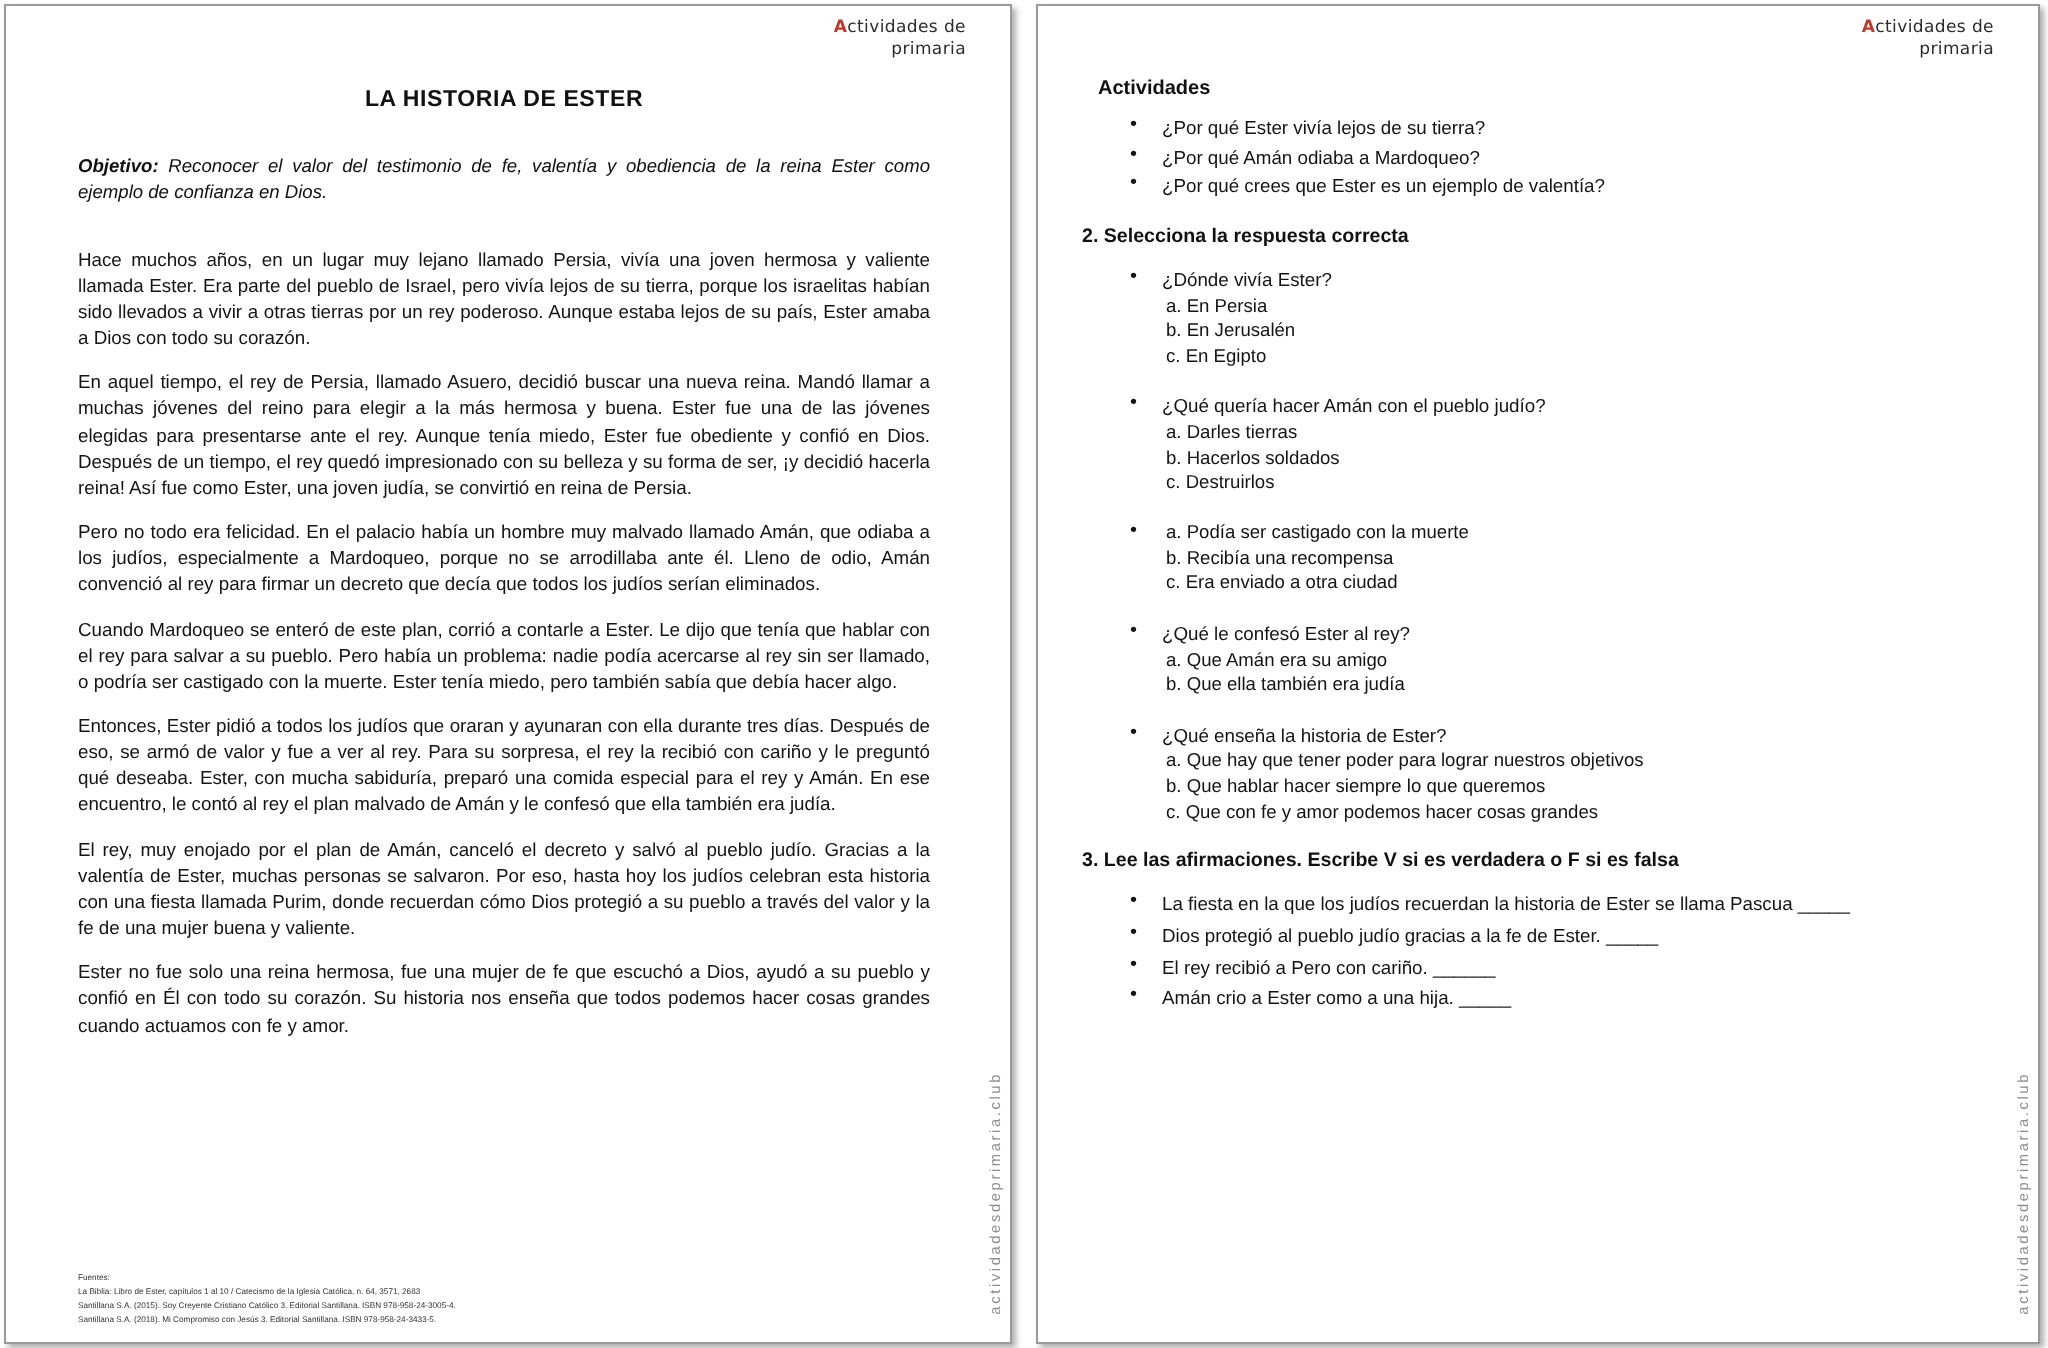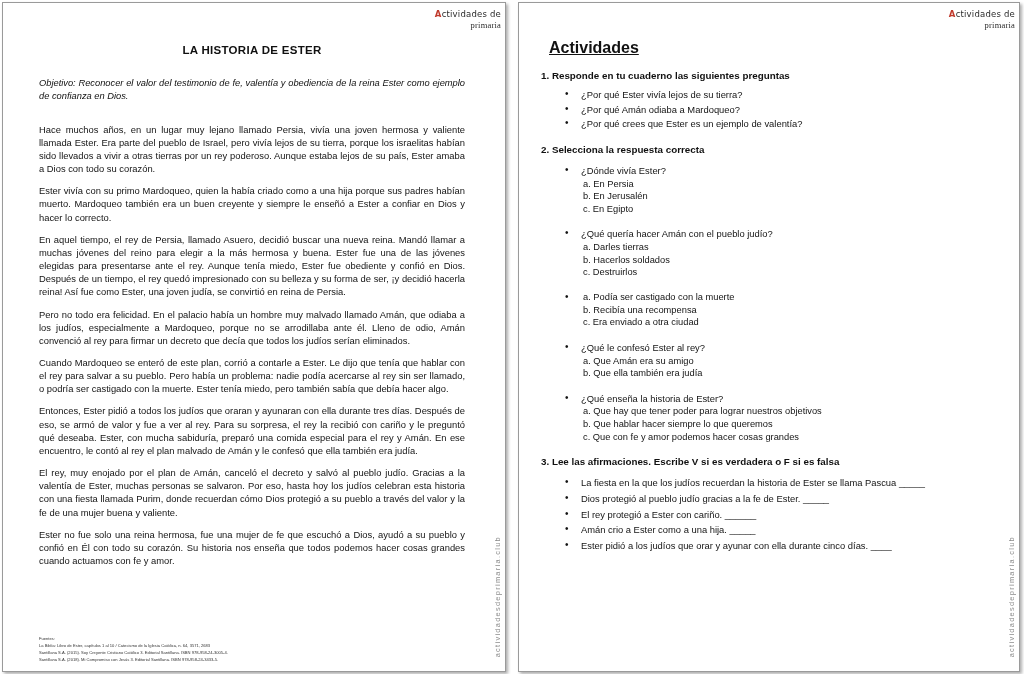--- a/index.html
+++ b/index.html
@@ -32,51 +32,51 @@
   .page-inner {
     position: absolute;
     inset: 0;
     padding: 8px 22px 8px 18px;
   }
 
   
   .brand {
     position: absolute;
     top: 6px;
-    right: 4px;
+    right: 22px;
     width: 120px;
     text-align: right;
     line-height: 1.25;
     font-size: 8.5px;
     color: #2b2b2b;
     font-family: "DejaVu Sans", sans-serif;
     letter-spacing: 0.2px;
   }
   .brand .l1 { display: block; white-space: nowrap; }
-  .brand .l2 { display: block; font-family: Liberation Serif, serif; }
+  .brand .l2 { display: block; }
   .brand .cap { color: #c0392b; font-weight: bold; }
 
   
   .doc-title {
     margin: 33px 0 0 0;
     text-align: center;
     font-size: 11.5px;
     font-weight: bold;
     letter-spacing: 0.3px;
     color: #111;
   }
   .objective {
     margin: 21px 18px 0 18px;
     font-size: 9.3px;
     font-style: italic;
     line-height: 1.38;
     text-align: justify;
     color: #111;
   }
-  .objective b { font-style: italic; font-weight: normal; margin-top: 15px; }
+  .objective b { font-style: italic; font-weight: bold; margin-top: 15px; }
 
   .story {
     margin: 20px 18px 0 18px;
   }
   .story p {
     margin: 0 0 9px 0;
     font-size: 9.4px;
     line-height: 1.40;
     text-align: justify;
     color: #141414;
@@ -90,24 +90,23 @@
     font-size: 4.1px;
     line-height: 1.72;
     color: #333;
     font-family: "Liberation Sans", sans-serif;
   }
   .sources div { white-space: nowrap; }
 
   
   .act-head {
     margin: 28px 0 0 12px;
-    font-size: 16px;
+    font-size: 10px;
     font-weight: bold;
     color: #111;
-    text-decoration: underline;
   }
   .sec-head {
     margin: 13px 0 0 4px;
     font-size: 9.8px;
     font-weight: bold;
     color: #111;
   }
   ul.bullets {
     margin: 7px 0 0 0;
     padding: 0 0 0 44px;
@@ -167,21 +166,20 @@
         <span class="l1"><span class="cap">A</span><span>ctividades de</span></span>
         <span class="l2">primaria</span>
       </div>
 
       <div class="doc-title">LA HISTORIA DE ESTER</div>
 
       <div class="objective"><b>Objetivo:</b><span> Reconocer el valor del testimonio de fe, valentía y obediencia de la reina Ester como ejemplo de confianza en Dios.</span></div>
 
       <div class="story">
         <p>Hace muchos años, en un lugar muy lejano llamado Persia, vivía una joven hermosa y valiente llamada Ester. Era parte del pueblo de Israel, pero vivía lejos de su tierra, porque los israelitas habían sido llevados a vivir a otras tierras por un rey poderoso. Aunque estaba lejos de su país, Ester amaba a Dios con todo su corazón.</p>
-        <p>Ester vivía con su primo Mardoqueo, quien la había criado como a una hija porque sus padres habían muerto. Mardoqueo también era un buen creyente y siempre le enseñó a Ester a confiar en Dios y hacer lo correcto.</p>
         <p>En aquel tiempo, el rey de Persia, llamado Asuero, decidió buscar una nueva reina. Mandó llamar a muchas jóvenes del reino para elegir a la más hermosa y buena. Ester fue una de las jóvenes elegidas para presentarse ante el rey. Aunque tenía miedo, Ester fue obediente y confió en Dios. Después de un tiempo, el rey quedó impresionado con su belleza y su forma de ser, ¡y decidió hacerla reina! Así fue como Ester, una joven judía, se convirtió en reina de Persia.</p>
         <p>Pero no todo era felicidad. En el palacio había un hombre muy malvado llamado Amán, que odiaba a los judíos, especialmente a Mardoqueo, porque no se arrodillaba ante él. Lleno de odio, Amán convenció al rey para firmar un decreto que decía que todos los judíos serían eliminados.</p>
         <p>Cuando Mardoqueo se enteró de este plan, corrió a contarle a Ester. Le dijo que tenía que hablar con el rey para salvar a su pueblo. Pero había un problema: nadie podía acercarse al rey sin ser llamado, o podría ser castigado con la muerte. Ester tenía miedo, pero también sabía que debía hacer algo.</p>
         <p>Entonces, Ester pidió a todos los judíos que oraran y ayunaran con ella durante tres días. Después de eso, se armó de valor y fue a ver al rey. Para su sorpresa, el rey la recibió con cariño y le preguntó qué deseaba. Ester, con mucha sabiduría, preparó una comida especial para el rey y Amán. En ese encuentro, le contó al rey el plan malvado de Amán y le confesó que ella también era judía.</p>
         <p>El rey, muy enojado por el plan de Amán, canceló el decreto y salvó al pueblo judío. Gracias a la valentía de Ester, muchas personas se salvaron. Por eso, hasta hoy los judíos celebran esta historia con una fiesta llamada Purim, donde recuerdan cómo Dios protegió a su pueblo a través del valor y la fe de una mujer buena y valiente.</p>
         <p>Ester no fue solo una reina hermosa, fue una mujer de fe que escuchó a Dios, ayudó a su pueblo y confió en Él con todo su corazón. Su historia nos enseña que todos podemos hacer cosas grandes cuando actuamos con fe y amor.</p>
       </div>
 
       <div class="sources">
         <div>Fuentes:</div>
@@ -197,21 +195,20 @@
   <div class="page page-right">
     <div class="page-inner">
 
       <div class="brand">
         <span class="l1"><span class="cap">A</span><span>ctividades de</span></span>
         <span class="l2">primaria</span>
       </div>
 
       <div class="act-head">Actividades</div>
 
-      <div class="sec-head">1. Responde en tu cuaderno las siguientes preguntas</div>
       <ul class="bullets">
         <li>¿Por qué Ester vivía lejos de su tierra?</li>
         <li>¿Por qué Amán odiaba a Mardoqueo?</li>
         <li>¿Por qué crees que Ester es un ejemplo de valentía?</li>
       </ul>
 
       <div class="sec-head">2. Selecciona la respuesta correcta</div>
       <ul class="bullets mcq">
         <li>
           <div>¿Dónde vivía Ester?</div>
@@ -250,22 +247,21 @@
             <div>b. Que hablar hacer siempre lo que queremos</div>
             <div>c. Que con fe y amor podemos hacer cosas grandes</div>
           </div>
         </li>
       </ul>
 
       <div class="sec-head">3. Lee las afirmaciones. Escribe V si es verdadera o F si es falsa</div>
       <ul class="bullets tf">
         <li>La fiesta en la que los judíos recuerdan la historia de Ester se llama Pascua _____</li>
         <li>Dios protegió al pueblo judío gracias a la fe de Ester. _____</li>
-        <li>El rey protegió a Ester con cariño. ______</li>
+        <li>El rey recibió a Pero con cariño. ______</li>
         <li>Amán crio a Ester como a una hija. _____</li>
-        <li>Ester pidió a los judíos que orar y ayunar con ella durante cinco días. ____</li>
       </ul>
 
       <div class="watermark">actividadesdeprimaria.club</div>
     </div>
   </div>
 
 </div>
 
 </body></html>

